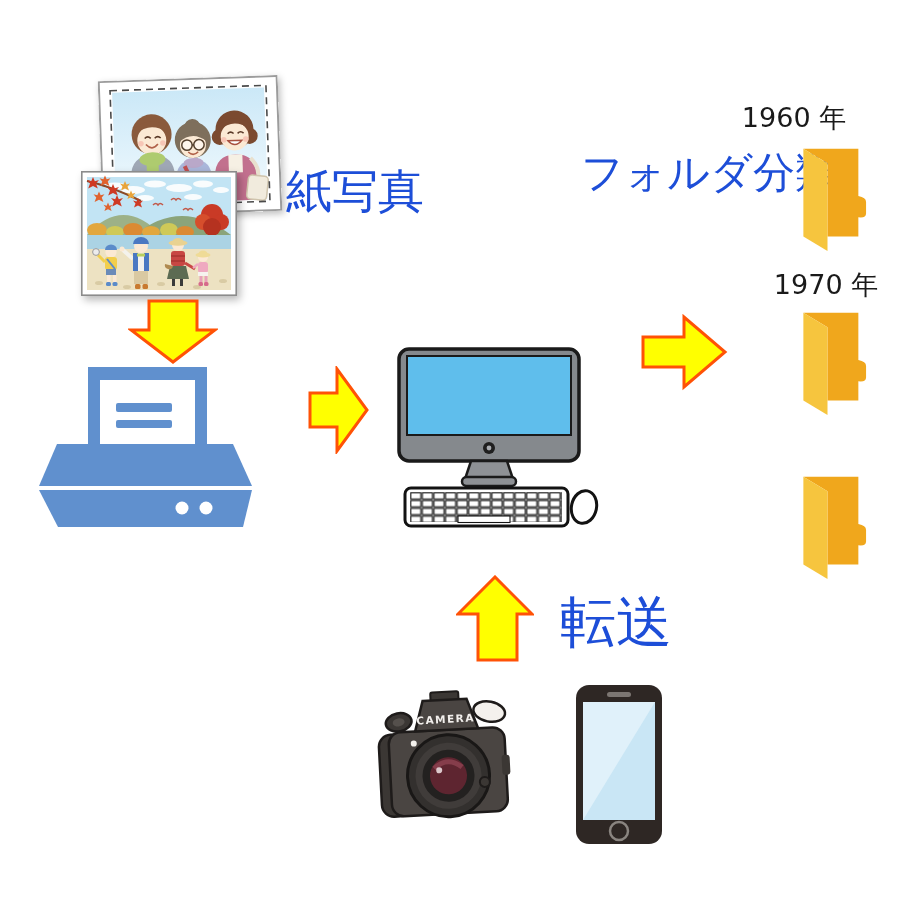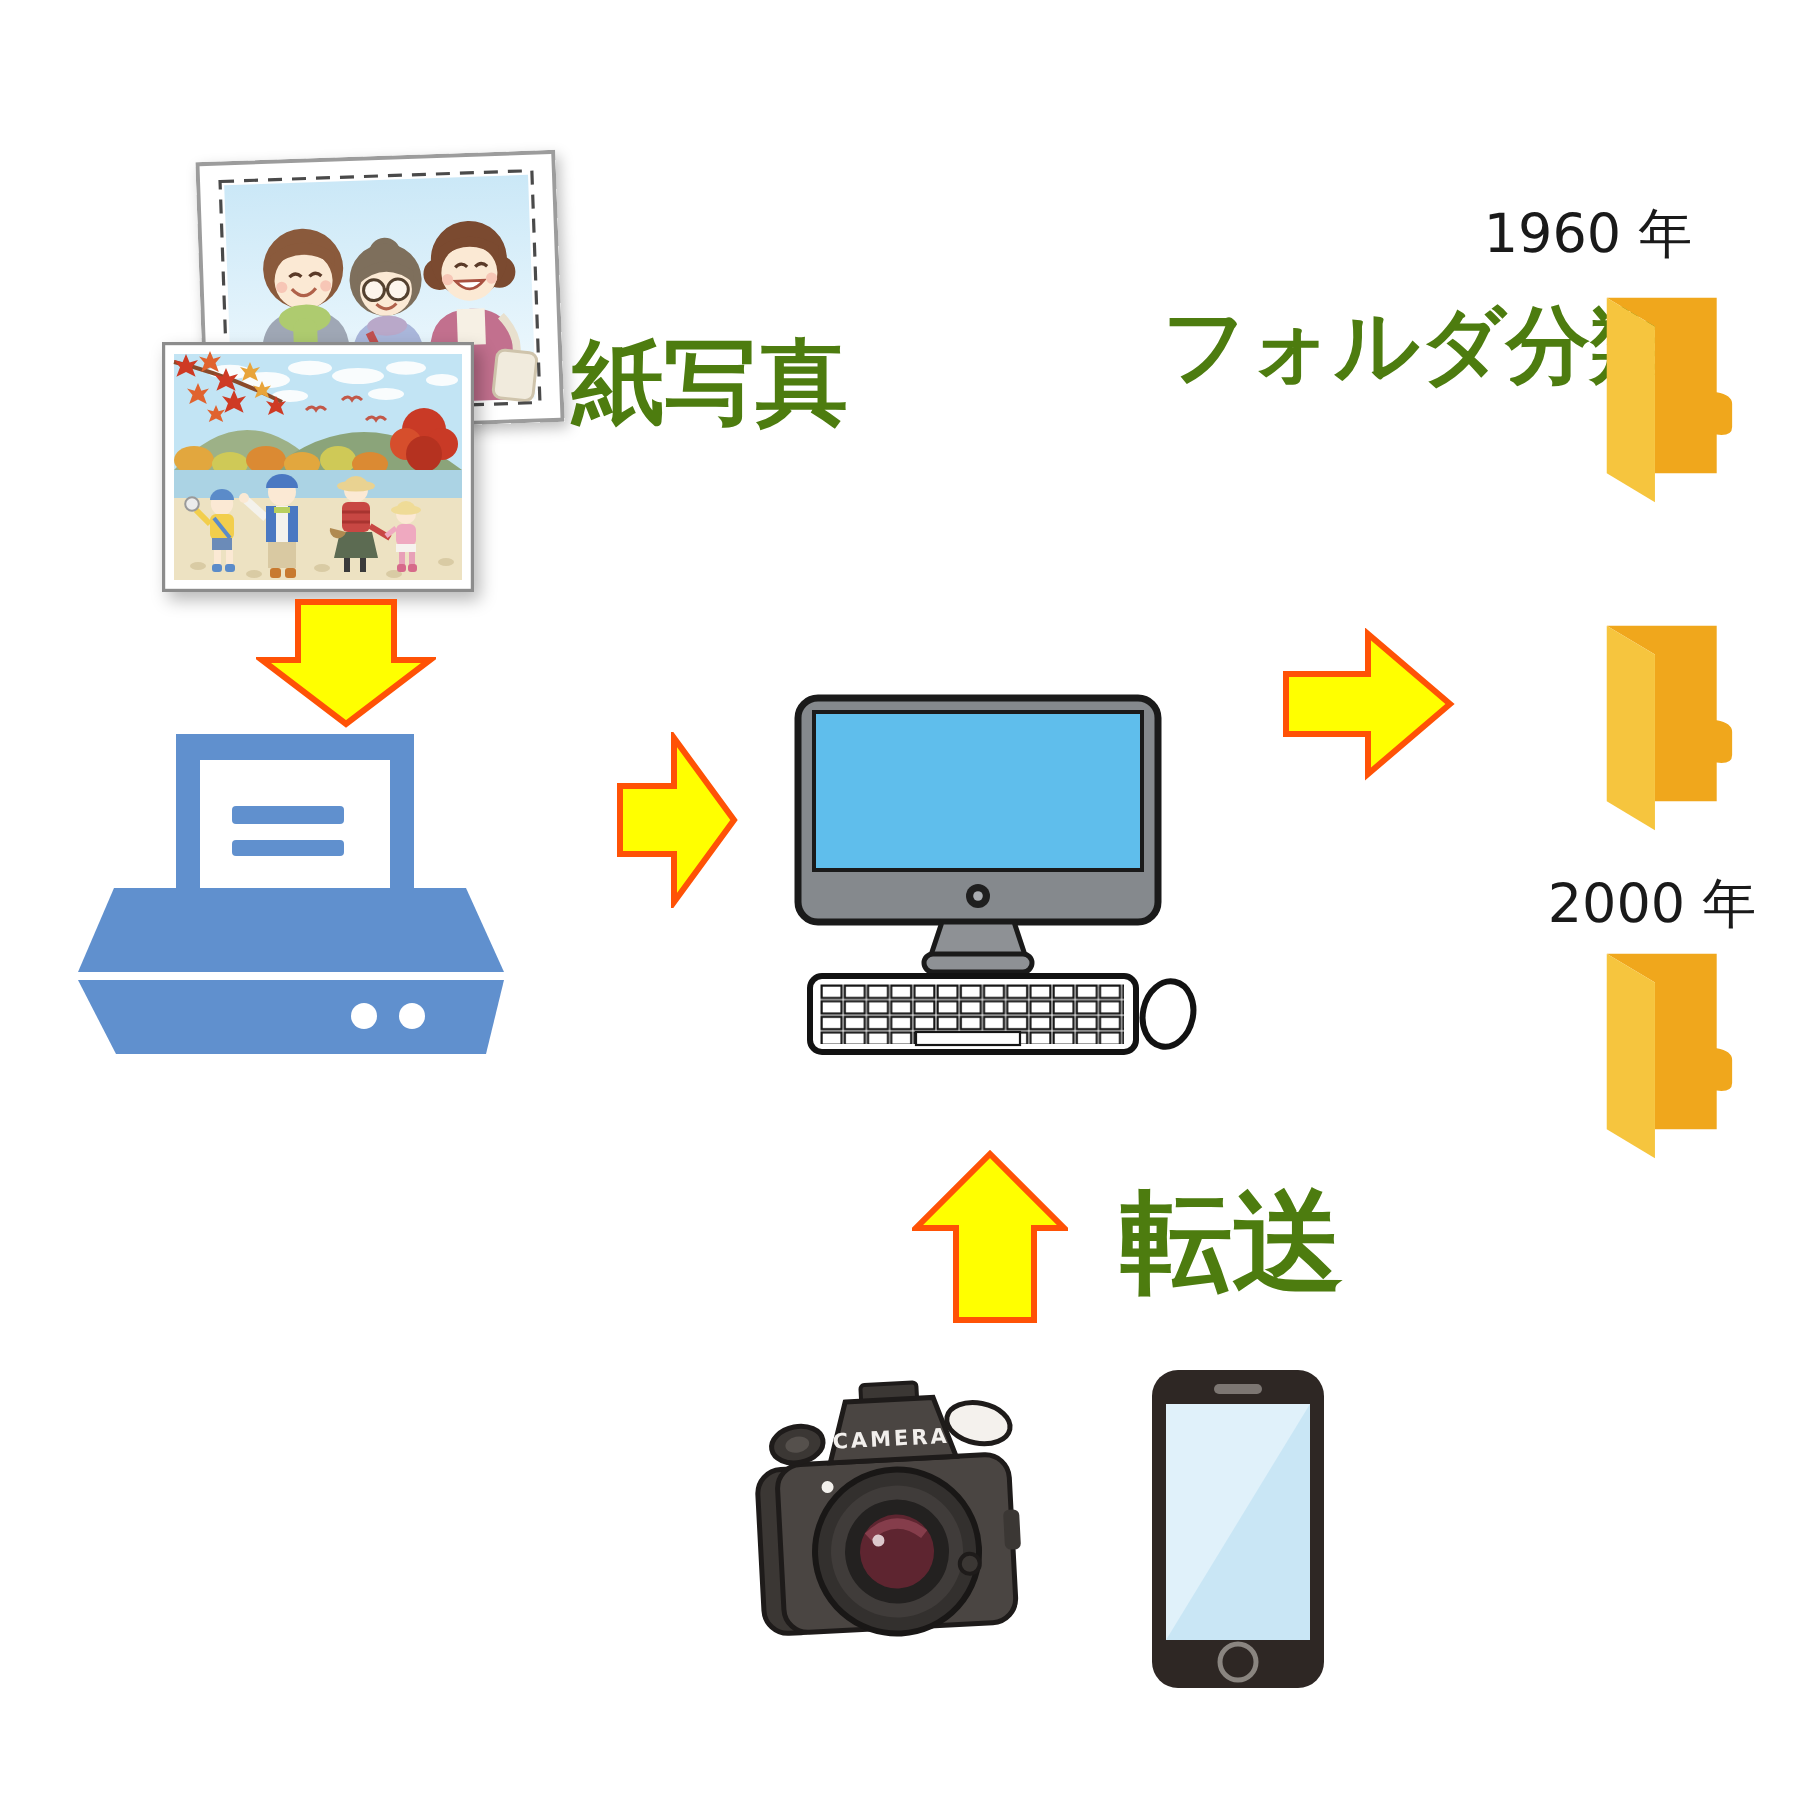--- a/index.html
+++ b/index.html
@@ -2,21 +2,21 @@
 <html><head>
 <meta charset="utf-8">
 <style>
   html,body{margin:0;padding:0;background:#ffffff;}
   .canvas{
     position:relative;width:900px;height:900px;background:#ffffff;overflow:hidden;
     font-family:"DejaVu Sans","Liberation Sans",sans-serif;
   }
   .abs{position:absolute;}
   .lbl{
-    position:absolute;color:#4d7c0f;font-weight:bold;white-space:nowrap;
+    position:absolute;color:#1d4ed8;font-weight:normal;white-space:nowrap;
     font-family:"DejaVu Sans","Liberation Sans",sans-serif;line-height:1.05;
   }
   .year{
     position:absolute;color:#1A1A1A;font-weight:normal;white-space:nowrap;
     width:140px;text-align:center;font-size:27px;line-height:1.0;
   }
   .photo{position:absolute;}
   .photo1{left:100px;top:78px;width:180px;height:136px;transform:rotate(-2deg);
           box-shadow:2px 3px 7px rgba(0,0,0,0.25);}
   .photo2{left:81px;top:171px;width:156px;height:125px;
@@ -251,26 +251,26 @@
   </svg>
 
   <div class="lbl" style="left:581px;top:151px;font-size:42px;">フォルダ分類</div>
 
   <div class="year" style="left:724px;top:104px;">1960 年</div>
   <svg class="abs" style="left:786px;top:144px;" width="82" height="109" viewBox="0 0 85 113">
     <path d="M18,5 L75,5 L75,54 Q83,55.5 83,60 L83,72 Q83,77 75,76 L75,96 L43,96 L43,20 Z" fill="#F0A71C"></path>
     <path d="M18,5 L43,20 L43,111 L18,96 Z" fill="#F6C53E"></path>
   </svg>
 
+  <div class="year" style="left:756px;top:271px;">1970 年</div>
   <svg class="abs" style="left:786px;top:308px;" width="82" height="109" viewBox="0 0 85 113">
     <path d="M18,5 L75,5 L75,54 Q83,55.5 83,60 L83,72 Q83,77 75,76 L75,96 L43,96 L43,20 Z" fill="#F0A71C"></path>
     <path d="M18,5 L43,20 L43,111 L18,96 Z" fill="#F6C53E"></path>
   </svg>
 
-  <div class="year" style="left:756px;top:439px;">2000 年</div>
   <svg class="abs" style="left:786px;top:472px;" width="82" height="109" viewBox="0 0 85 113">
     <path d="M18,5 L75,5 L75,54 Q83,55.5 83,60 L83,72 Q83,77 75,76 L75,96 L43,96 L43,20 Z" fill="#F0A71C"></path>
     <path d="M18,5 L43,20 L43,111 L18,96 Z" fill="#F6C53E"></path>
   </svg>
 
   <svg class="abs" style="left:456px;top:575px;" width="78" height="87" viewBox="0 0 78 87">
     <polygon points="22,85 22,39 2,39 39,2 76,39 61,39 61,85" stroke-width="3" stroke-linejoin="miter" fill="#FFFF00" stroke="#FF5206"></polygon>
   </svg>
 
   <div class="lbl" style="left:560px;top:593px;font-size:56px;">転送</div>

